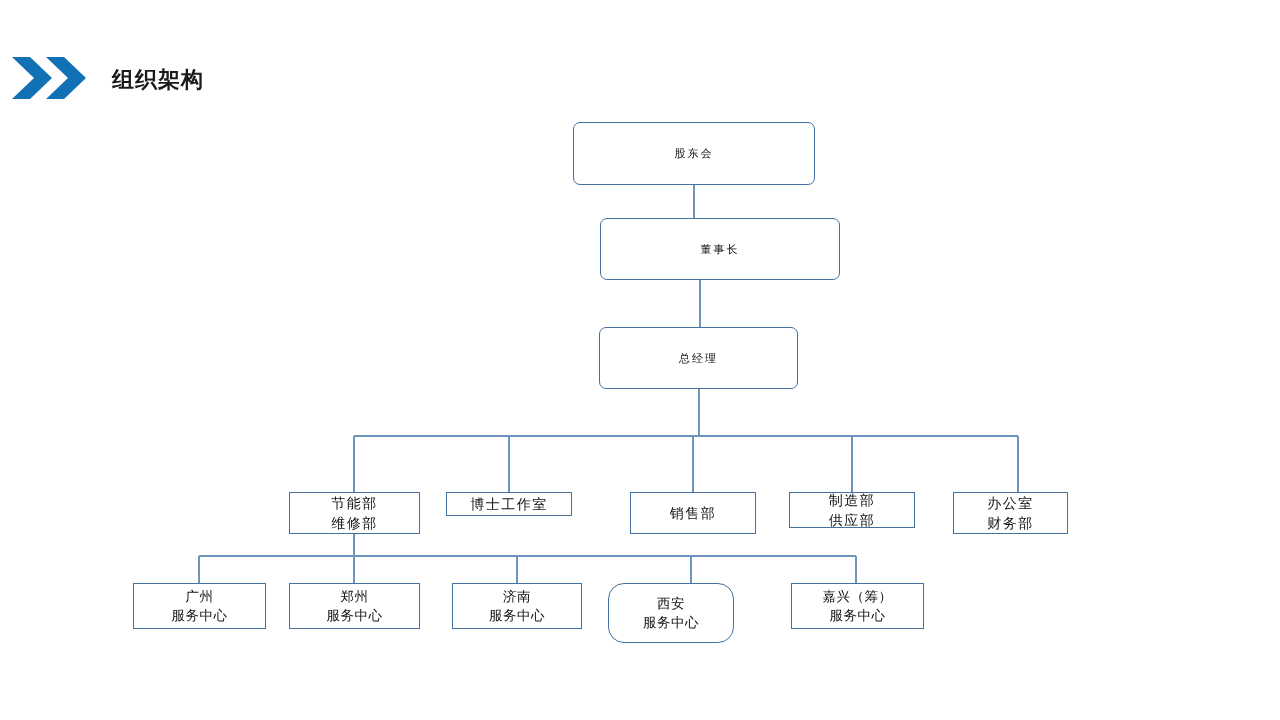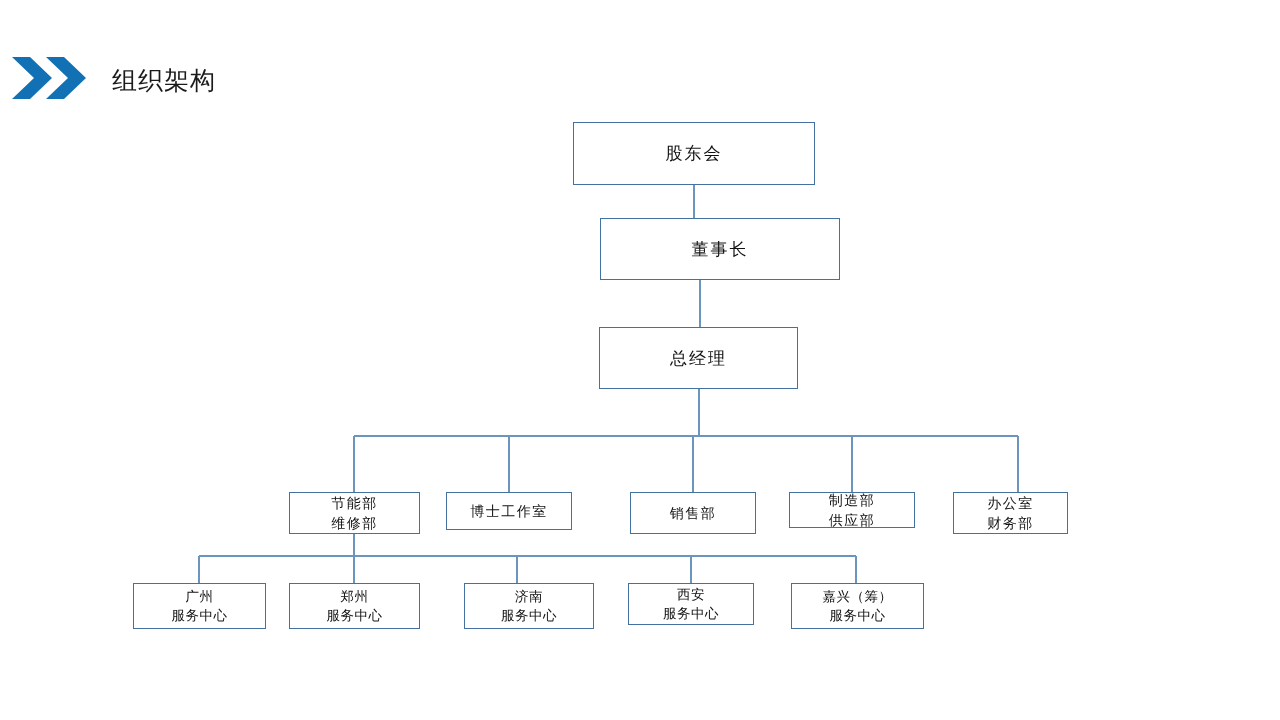--- a/index.html
+++ b/index.html
@@ -29,22 +29,22 @@
     position: absolute;
     left: 12px;
     top: 57px;
     width: 76px;
     height: 42px;
   }
   #page-title {
     position: absolute;
     left: 112px;
     top: 65px;
-    font-size: 25px;
-    font-weight: normal;
+    font-size: 22px;
+    font-weight: bold;
     letter-spacing: 1px;
     line-height: 30px;
     white-space: nowrap;
     color: #1a1a1a;
   }
 
   
   #chart {
     position: absolute;
     left: 0;
@@ -73,21 +73,21 @@
     text-align: center;
     font-size: 15px;
     line-height: 21px;
     letter-spacing: 2px;
     color: #111111;
     white-space: nowrap;
   }
   .node .line2 {
     display: block;
   }
-  .node.lvl1 { font-size: 17px; }
+  .node.lvl1 { font-size: 11px; border-radius: 7px; }
   .node.dept { font-size: 14px; line-height: 20px; letter-spacing: 1.5px; }
   .node.center { font-size: 13.5px; line-height: 19px; letter-spacing: 0.5px; }
 </style>
 </head>
 <body>
 
 <div id="header">
   <div id="chevron-group">
     <svg width="76" height="42" viewBox="0 0 76 42" xmlns="http://www.w3.org/2000/svg" aria-hidden="true">
       <polygon points="0,0 18,0 40,21 18,42 0,42 22,21" fill="#1271b5"></polygon>
@@ -138,21 +138,21 @@
 
   <div class="node lvl1" style="left:599px; top:327px; width:199px; height:62px;">
     <span class="line1">总经理</span>
   </div>
 
   <div class="node dept" style="left:289px; top:492px; width:131px; height:42px;">
     <span class="line1">节能部</span>
     <span class="line2">维修部</span>
   </div>
 
-  <div class="node dept" style="left:446px; top:492px; width:126px; height:38px;">
+  <div class="node dept" style="left:446px; top:492px; width:126px; height:24px;">
     <span class="line1">博士工作室</span>
   </div>
 
   <div class="node dept" style="left:630px; top:492px; width:126px; height:42px;">
     <span class="line1">销售部</span>
   </div>
 
   <div class="node dept" style="left:789px; top:492px; width:126px; height:36px;">
     <span class="line1">制造部</span>
     <span class="line2">供应部</span>
@@ -166,26 +166,26 @@
   <div class="node center" style="left:133px; top:583px; width:133px; height:46px;">
     <span class="line1">广州</span>
     <span class="line2">服务中心</span>
   </div>
 
   <div class="node center" style="left:289px; top:583px; width:131px; height:46px;">
     <span class="line1">郑州</span>
     <span class="line2">服务中心</span>
   </div>
 
-  <div class="node center" style="left:452px; top:583px; width:130px; height:46px;margin-left:12px;">
+  <div class="node center" style="left:452px; top:583px; width:130px; height:46px;">
     <span class="line1">济南</span>
     <span class="line2">服务中心</span>
   </div>
 
-  <div class="node center" style="left:628px; top:583px; width:126px; height:42px;">
+  <div class="node center" style="left:608px; top:583px; width:126px; height:60px;border-radius:16px;">
     <span class="line1">西安</span>
     <span class="line2">服务中心</span>
   </div>
 
   <div class="node center" style="left:791px; top:583px; width:133px; height:46px;">
     <span class="line1">嘉兴（筹）</span>
     <span class="line2">服务中心</span>
   </div>
 
 </div>

